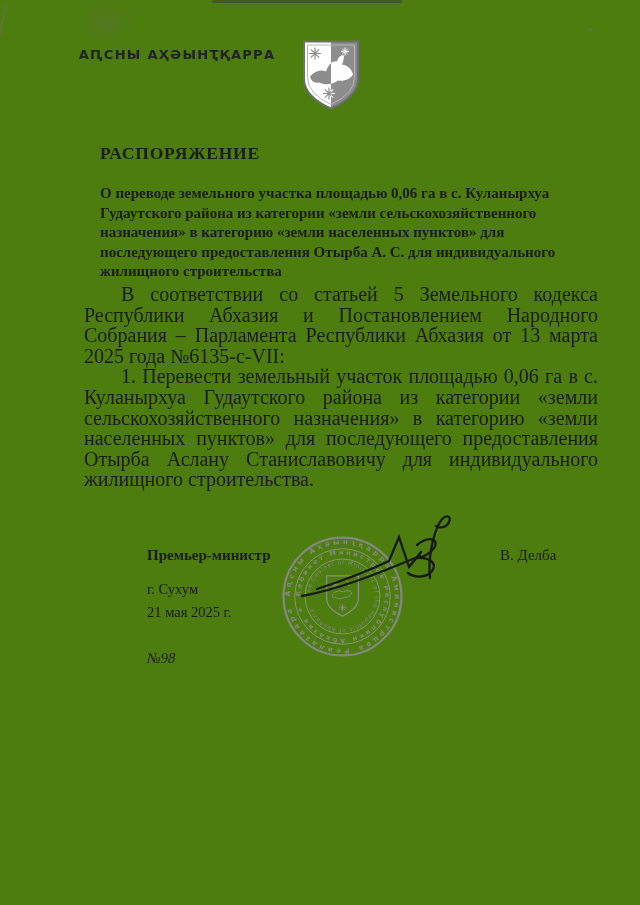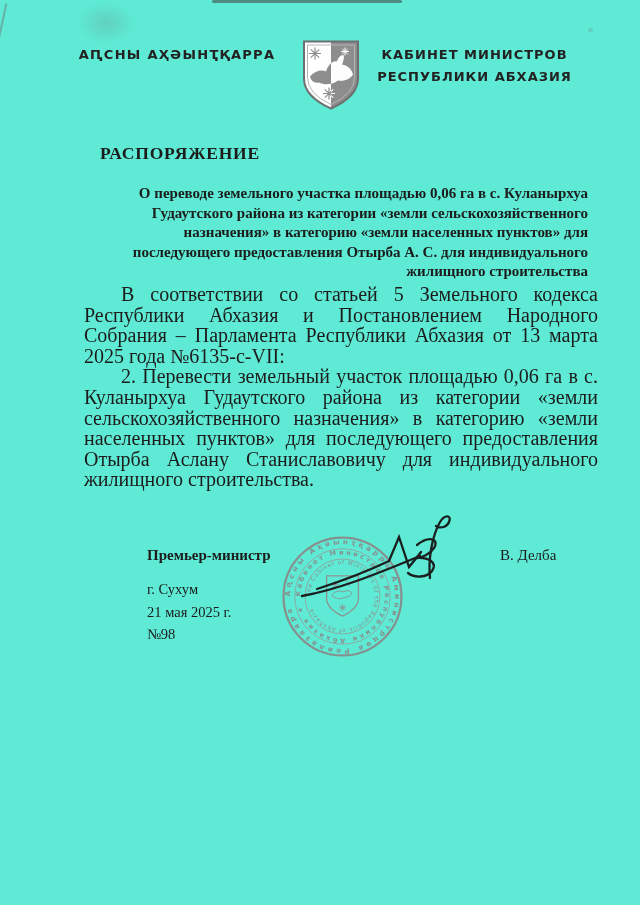--- a/index.html
+++ b/index.html
@@ -1,20 +1,20 @@
 <!DOCTYPE html>
 <html><head>
 <meta charset="utf-8">
 <style>
   html,body{margin:0;padding:0;background:#e8e8e6;}
   .page{
     position:relative;
     width:640px;height:905px;
     margin:0 auto;
-    background:#5eead4;
+    background:#4d7c0f;
     overflow:hidden;
     color:#1c1c1c;
     font-family:"Liberation Serif", serif;
   }
   
   .artifact{position:absolute;pointer-events:none;}
   .art-topline{left:212px;top:0;width:190px;height:2.5px;background:#3d3d3d;opacity:.55;border-radius:2px;}
   .art-smudge{left:66px;top:-6px;width:80px;height:58px;
     background:radial-gradient(closest-side,rgba(105,105,105,.20),rgba(105,105,105,0) 72%);}
   .art-corner{left:1px;top:3px;width:2px;height:42px;background:rgba(110,110,110,.45);transform:rotate(12deg);}
@@ -35,35 +35,35 @@
   .org-right{left:372px;top:44px;width:205px;}
   .org-right .l1{letter-spacing:1px;}
   .org-right .l2{letter-spacing:1px;}
   .emblem{position:absolute;left:300px;top:38px;width:62px;height:75px;}
   
   .doc-title{
     position:absolute;left:100px;top:143px;width:510px;margin:0;
     text-align:left;font-size:17.5px;font-weight:bold;letter-spacing:.8px;
   }
   .doc-subject{
-    position:absolute;left:116px;top:184px;width:472px;margin:0;
-    text-align:right;font-size:15px;font-weight:bold;line-height:19.6px;
+    position:absolute;left:100px;top:184px;width:472px;margin:0;
+    text-align:left;font-size:15px;font-weight:bold;line-height:19.6px;
   }
   .doc-body{
     position:absolute;left:84px;top:284px;width:514px;
     font-size:20px;line-height:20.6px;text-align:justify;
   }
   .doc-body p{margin:0;text-indent:37px;}
   
   .sig-position{position:absolute;left:147px;top:547px;font-size:15px;font-weight:bold;}
   .sig-name{position:absolute;left:500px;top:547px;font-size:15px;font-weight:normal;}
   .meta{position:absolute;left:147px;font-size:14.5px;}
   .meta-place{top:581px;}
   .meta-date{top:604px;}
-  .meta-number{top:626px;}
+  .meta-number{top:650px;font-style:italic;}
   
   .seal{position:absolute;left:277px;top:531px;width:131px;height:131px;opacity:.92;}
   .seal text{font-family:"DejaVu Sans", sans-serif;fill:#8a8a8a;}
   .ring-a{font-size:7.6px;font-weight:bold;letter-spacing:3.4px;}
   .ring-r{font-size:7px;font-weight:bold;letter-spacing:2.6px;}
   .ring-e{font-size:6px;letter-spacing:.9px;}
   .signature-svg{position:absolute;left:285px;top:505px;width:175px;height:100px;}
 </style>
 </head>
 <body>
@@ -106,31 +106,27 @@
       <g stroke="#ffffff" stroke-width="1">
         <path d="M45,9 V17 M41,13 H49 M42.2,10.2 L47.8,15.8 M42.2,15.8 L47.8,10.2"></path>
       </g>
       <g>
         <path d="M29,49 V61 M23,55 H35 M24.8,50.8 L33.2,59.2 M24.8,59.2 L33.2,50.8" stroke="#8d8d8d" stroke-width="1.2" clip-path="url(#clipL)"></path>
         <path d="M29,49 V61 M23,55 H35 M24.8,50.8 L33.2,59.2 M24.8,59.2 L33.2,50.8" stroke="#ffffff" stroke-width="1.2" clip-path="url(#clipR)"></path>
       </g>
     </svg>
   </div>
 
-  <div class="org org-right">
-    <div class="l1">КАБИНЕТ МИНИСТРОВ</div>
-    <div class="l2">РЕСПУБЛИКИ АБХАЗИЯ</div>
-  </div>
 
   <h1 class="doc-title">РАСПОРЯЖЕНИЕ</h1>
   <h2 class="doc-subject">О переводе земельного участка площадью 0,06 га в с. Куланырхуа Гудаутского района из категории «земли сельскохозяйственного назначения» в категорию «земли населенных пунктов» для последующего предоставления Отырба А. С. для индивидуального жилищного строительства</h2>
 
   <div class="doc-body">
     <p>В соответствии со статьей 5 Земельного кодекса Республики Абхазия и Постановлением Народного Собрания – Парламента Республики Абхазия от 13 марта 2025 года №6135-с-VII:</p>
-    <p>2. Перевести земельный участок площадью 0,06 га в с. Куланырхуа Гудаутского района из категории «земли сельскохозяйственного назначения» в категорию «земли населенных пунктов» для последующего предоставления Отырба Аслану Станиславовичу для индивидуального жилищного строительства.</p>
+    <p>1. Перевести земельный участок площадью 0,06 га в с. Куланырхуа Гудаутского района из категории «земли сельскохозяйственного назначения» в категорию «земли населенных пунктов» для последующего предоставления Отырба Аслану Станиславовичу для индивидуального жилищного строительства.</p>
   </div>
 
   <div class="sig-position">Премьер-министр</div>
   <div class="sig-name">В. Делба</div>
   <div class="meta meta-place">г. Сухум</div>
   <div class="meta meta-date">21 мая 2025 г.</div>
   <div class="meta meta-number">№98</div>
 
   <div class="seal">
     <svg viewBox="0 0 140 140" width="131" height="131" aria-hidden="true">

